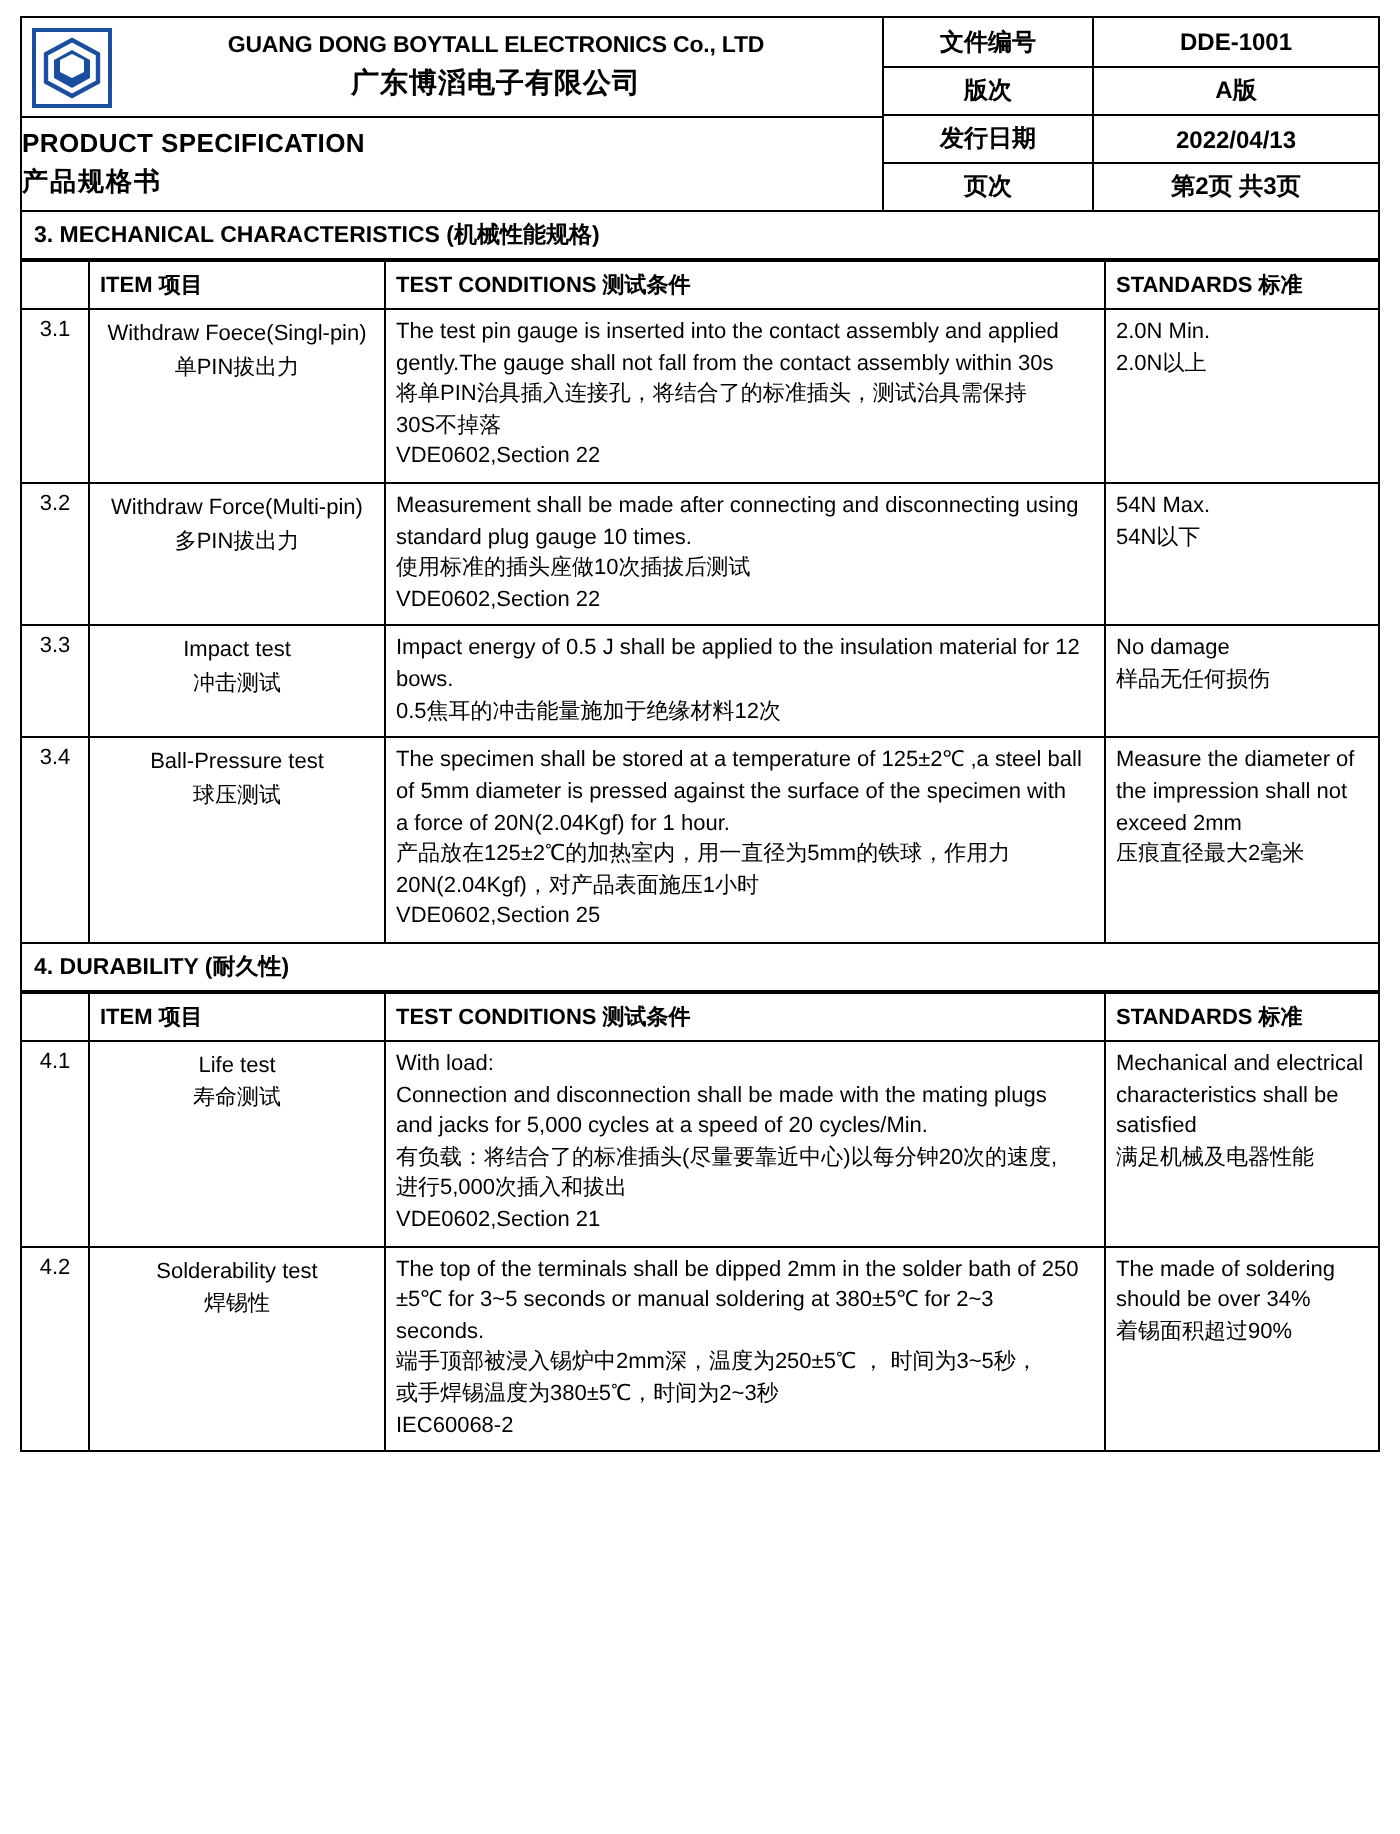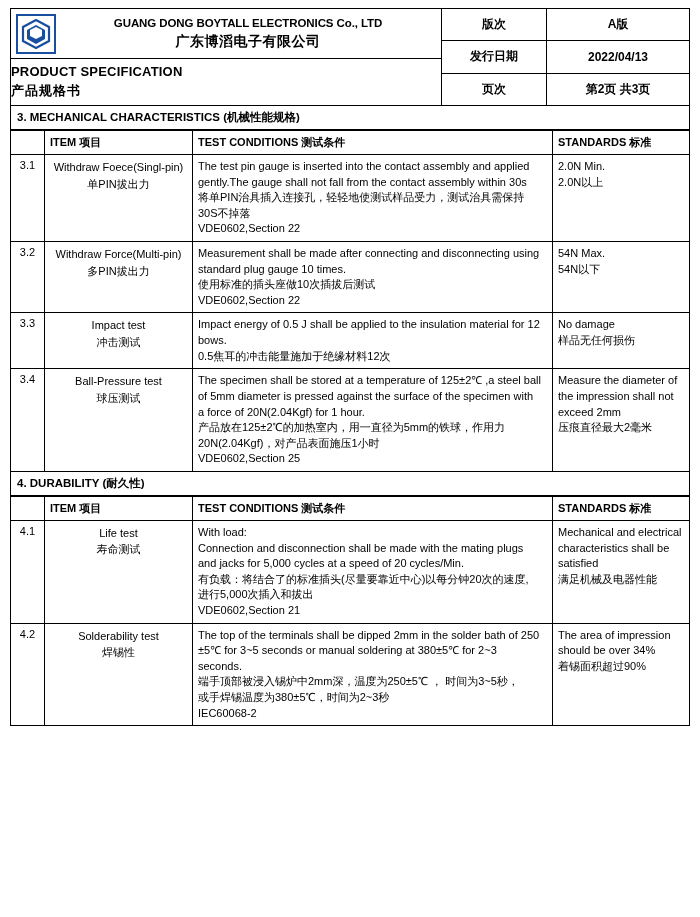--- a/index.html
+++ b/index.html
@@ -194,20 +194,24 @@
       <div class="hl-row bottom">
         <div class="title-block">
           <div class="title-en">PRODUCT SPECIFICATION</div>
           <div class="title-cn">产品规格书</div>
         </div>
       </div>
     </div>
 
     <div class="header-right">
       <div class="hr-row">
+        <div class="hr-label">文件编号</div>
+        <div class="hr-value">DDE-1001</div>
+      </div>
+      <div class="hr-row">
         <div class="hr-label">版次</div>
         <div class="hr-value">A版</div>
       </div>
       <div class="hr-row">
         <div class="hr-label">发行日期</div>
         <div class="hr-value">2022/04/13</div>
       </div>
       <div class="hr-row">
         <div class="hr-label">页次</div>
         <div class="hr-value pagecount">第2页  共3页</div>
@@ -235,21 +239,21 @@
     <tbody>
       <tr>
         <td class="no">3.1</td>
         <td class="item">
           <span class="ln">Withdraw Foece(Singl-pin)</span>
           <span class="ln">单PIN拔出力</span>
         </td>
         <td class="cond">
           <span class="ln">The test pin gauge is inserted into the contact assembly and applied</span>
           <span class="ln">gently.The gauge shall not fall from the contact assembly within 30s</span>
-          <span class="ln">将单PIN治具插入连接孔，轻轻地使测试样品受力，测试治具需保持</span>
+          <span class="ln">将单PIN治具插入连接孔，将结合了的标准插头，测试治具需保持</span>
           <span class="ln">30S不掉落</span>
           <span class="ln">VDE0602,Section 22</span>
         </td>
         <td class="std">
           <span class="ln">2.0N Min.</span>
           <span class="ln">2.0N以上</span>
         </td>
       </tr>
 
       <tr>
@@ -359,21 +363,21 @@
         </td>
         <td class="cond">
           <span class="ln">The top of the terminals shall be dipped 2mm in the solder bath of 250</span>
           <span class="ln">±5℃ for 3~5 seconds or manual soldering at 380±5℃ for 2~3</span>
           <span class="ln">seconds.</span>
           <span class="ln">端手顶部被浸入锡炉中2mm深，温度为250±5℃ ， 时间为3~5秒，</span>
           <span class="ln">或手焊锡温度为380±5℃，时间为2~3秒</span>
           <span class="ln">IEC60068-2</span>
         </td>
         <td class="std">
-          <span class="ln">The area of impression</span>
+          <span class="ln">The made of soldering</span>
           <span class="ln">should be over 34%</span>
           <span class="ln">着锡面积超过90%</span>
         </td>
       </tr>
     </tbody>
   </table>
 
 </div>
 
 </body></html>

